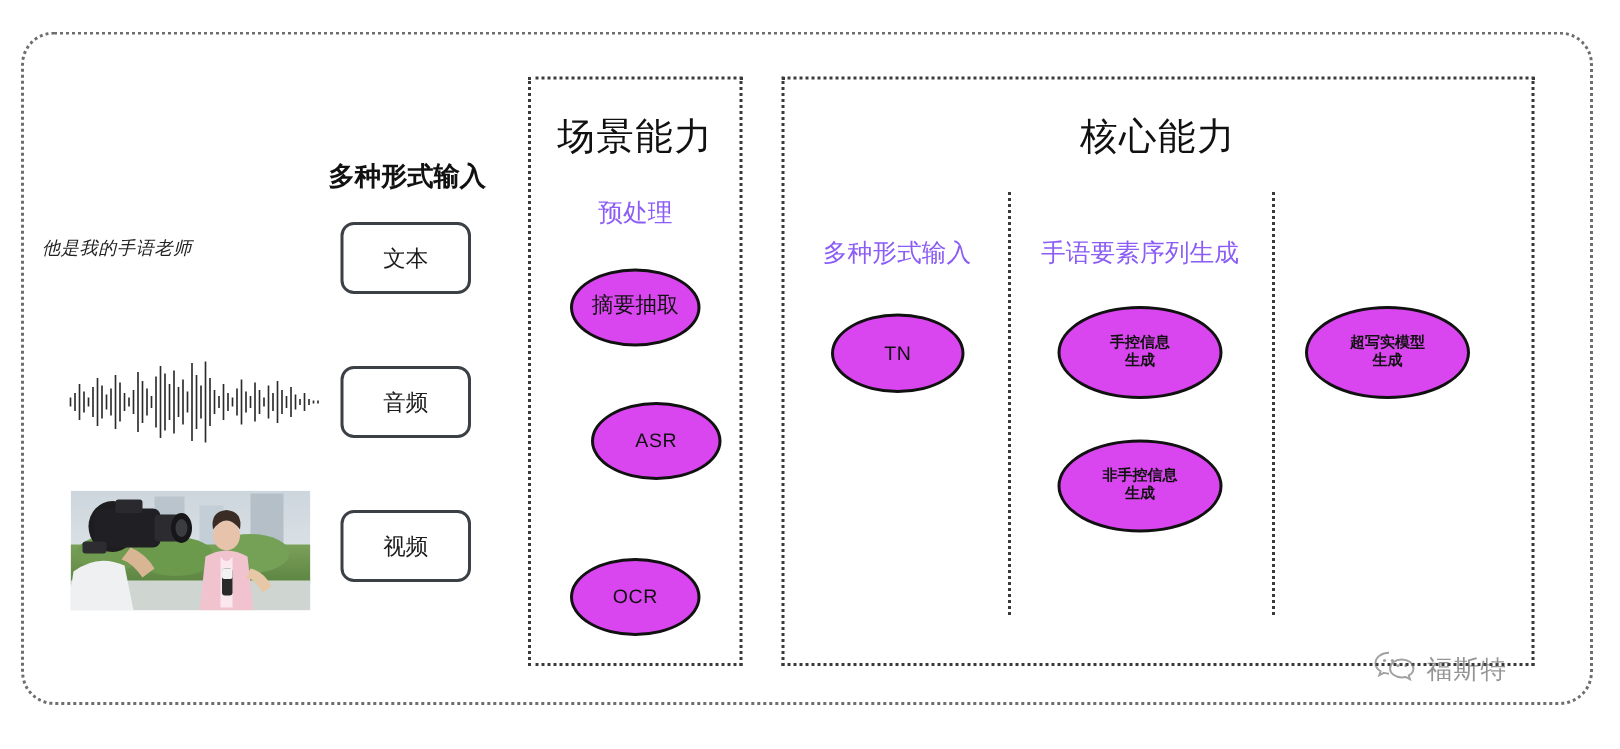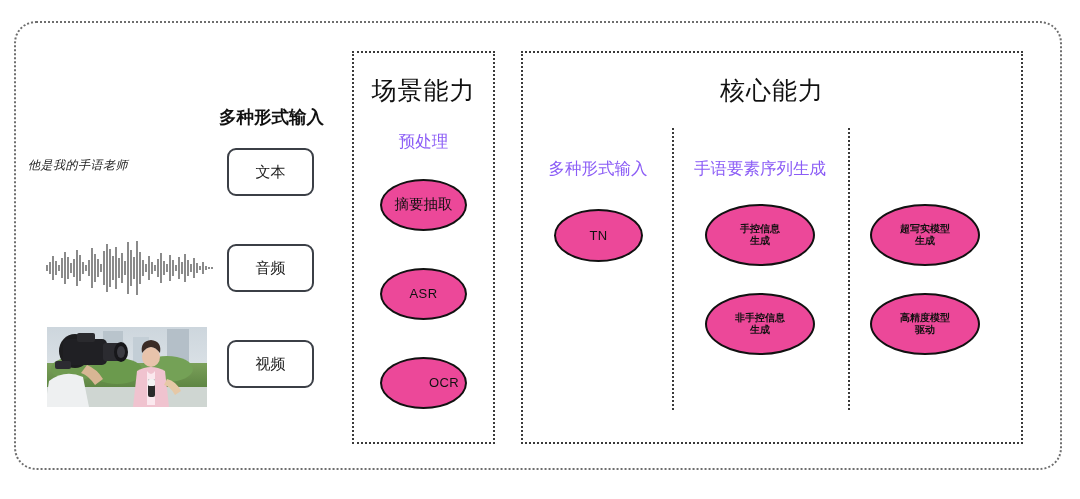--- a/index.html
+++ b/index.html
@@ -78,21 +78,21 @@
   
   .ellipse {
     position: absolute;
     border: 2.6px solid #111;
     border-radius: 50%;
     box-sizing: border-box;
     display: flex;
     align-items: center;
     justify-content: center;
     text-align: center;
-    background: #ec4899;
+    background: #d946ef;
     font-size: 14.5px;
     line-height: 1.22;
     color: #111;
   }
   .ellipse.two-line { font-weight: bold; font-size: 10px; }
   .ellipse.latin { font-size: 13px; letter-spacing: 0.4px; }
   .ellipse span { display: block; padding: 0 6px; }
 
   
   .input-title {
@@ -294,24 +294,24 @@
 
   <div class="panel panel-scene">
     <div class="panel-title">场景能力</div>
   </div>
 
   <div class="col-header" style="left:352px; top:131px; width:143px;">预处理</div>
 
   <div class="ellipse" style="left:380px; top:179px; width:87px; height:52px;">
     <span>摘要抽取</span>
   </div>
-  <div class="ellipse latin" style="left:380px; top:268px; width:87px; height:52px;">
+  <div class="ellipse latin" style="left:394px; top:268px; width:87px; height:52px;">
     <span>ASR</span>
   </div>
-  <div class="ellipse latin" style="left:380px; top:357px; width:87px; height:52px;justify-content:flex-end;">
+  <div class="ellipse latin" style="left:380px; top:372px; width:87px; height:52px;">
     <span>OCR</span>
   </div>
 
   <div class="panel panel-core">
     <div class="panel-title">核心能力</div>
   </div>
 
   <div class="v-divider v-divider-1"></div>
   <div class="v-divider v-divider-2"></div>
 
@@ -327,18 +327,30 @@
     <span>手控信息<br>生成</span>
   </div>
   <div class="ellipse two-line" style="left:705px; top:293px; width:110px; height:62px;">
     <span>非手控信息<br>生成</span>
   </div>
 
 
   <div class="ellipse two-line" style="left:870px; top:204px; width:110px; height:62px;">
     <span>超写实模型<br>生成</span>
   </div>
-  <div class="ellipse two-line" style="left:870px; top:293px; width:110px; height:62px;">
-    <span>高精度模型<br>驱动</span>
-  </div>
-
+
+  <div class="watermark">
+    <span>
+      <svg width="30" height="24" viewBox="0 0 30 24">
+        <g fill="none" stroke="#6a6a6a" stroke-width="1.3">
+          <path d="M11 3.2c-5 0-9 3.1-9 6.9 0 2.2 1.3 4.1 3.4 5.4l-0.9 2.7 3.1-1.6c1.1 0.3 2.2 0.5 3.4 0.5"></path>
+          <path d="M19.5 7.6c-4.3 0-7.8 2.7-7.8 6 0 3.3 3.5 6 7.8 6 0.9 0 1.8-0.1 2.6-0.3l2.9 1.5-0.8-2.5c1.9-1.1 3.1-2.8 3.1-4.7 0-3.3-3.5-6-7.8-6z"></path>
+        </g>
+        <circle cx="8" cy="8.3" r="1.05" fill="#6a6a6a"></circle>
+        <circle cx="13.2" cy="8.3" r="1.05" fill="#6a6a6a"></circle>
+        <circle cx="17" cy="11.8" r="0.95" fill="#6a6a6a"></circle>
+        <circle cx="22.2" cy="11.8" r="0.95" fill="#6a6a6a"></circle>
+      </svg>
+    </span>
+    <span class="wm-text">福斯特</span>
+  </div>
 
 </div>
 
 </body></html>

